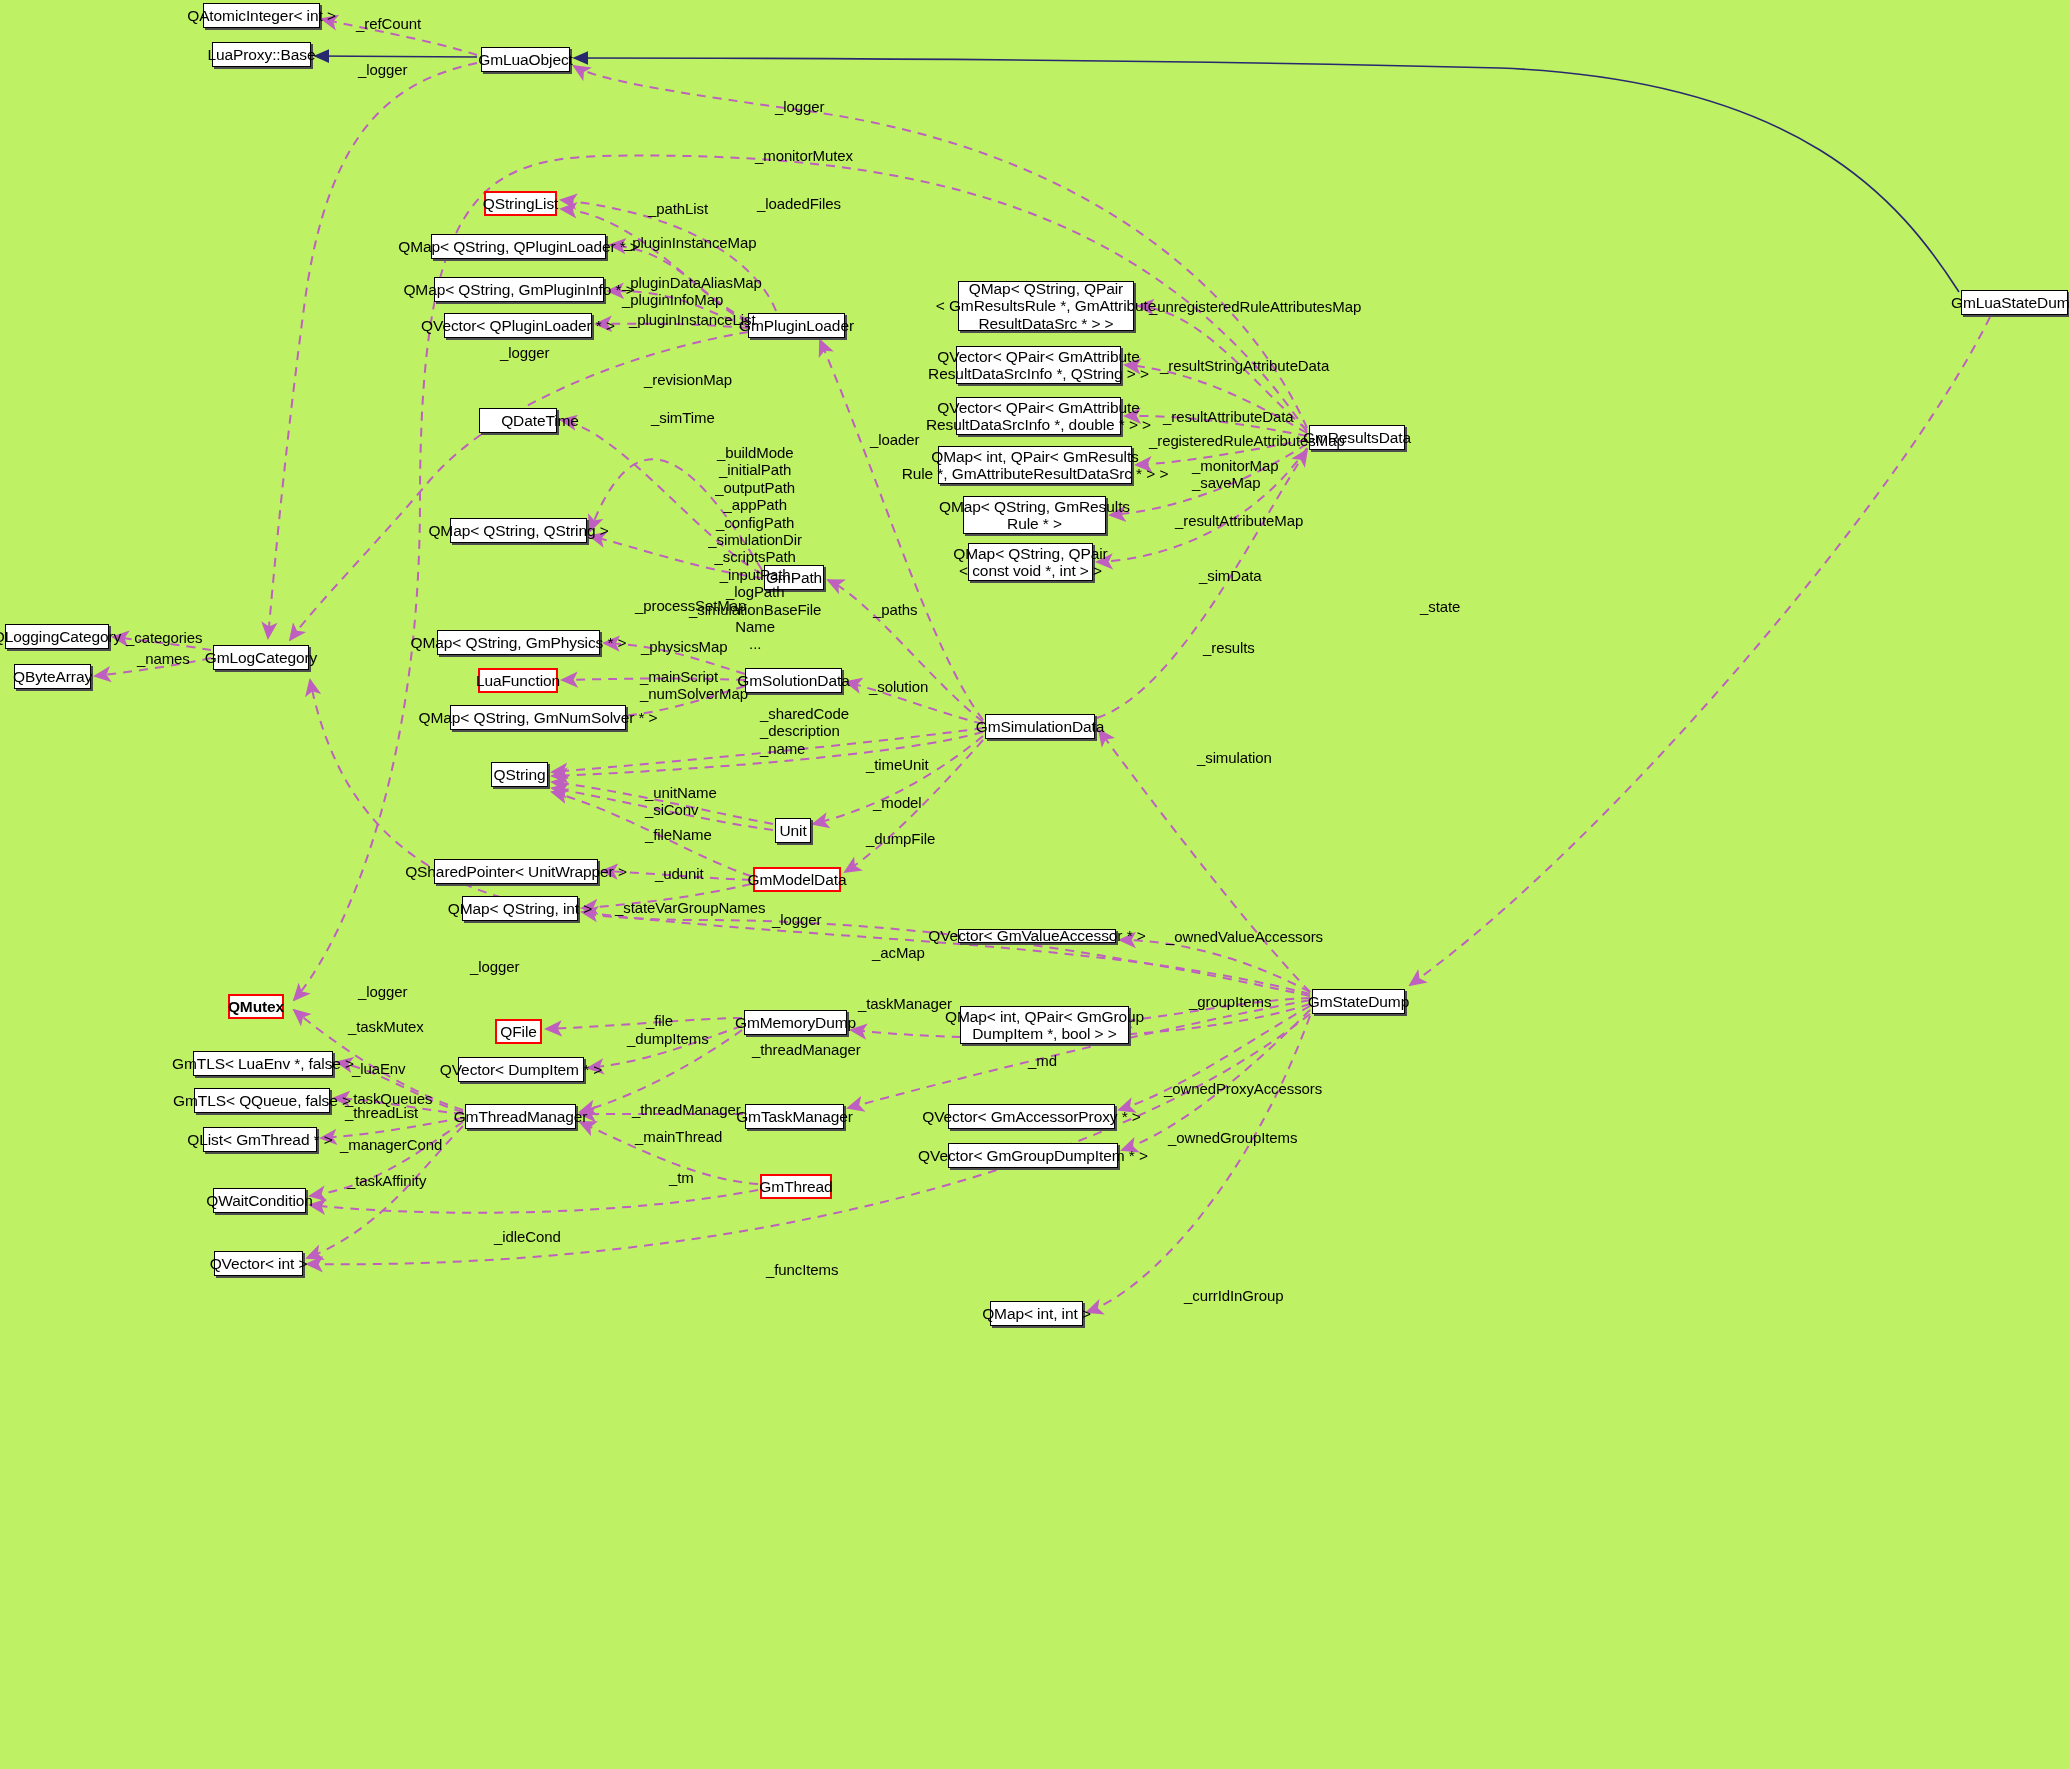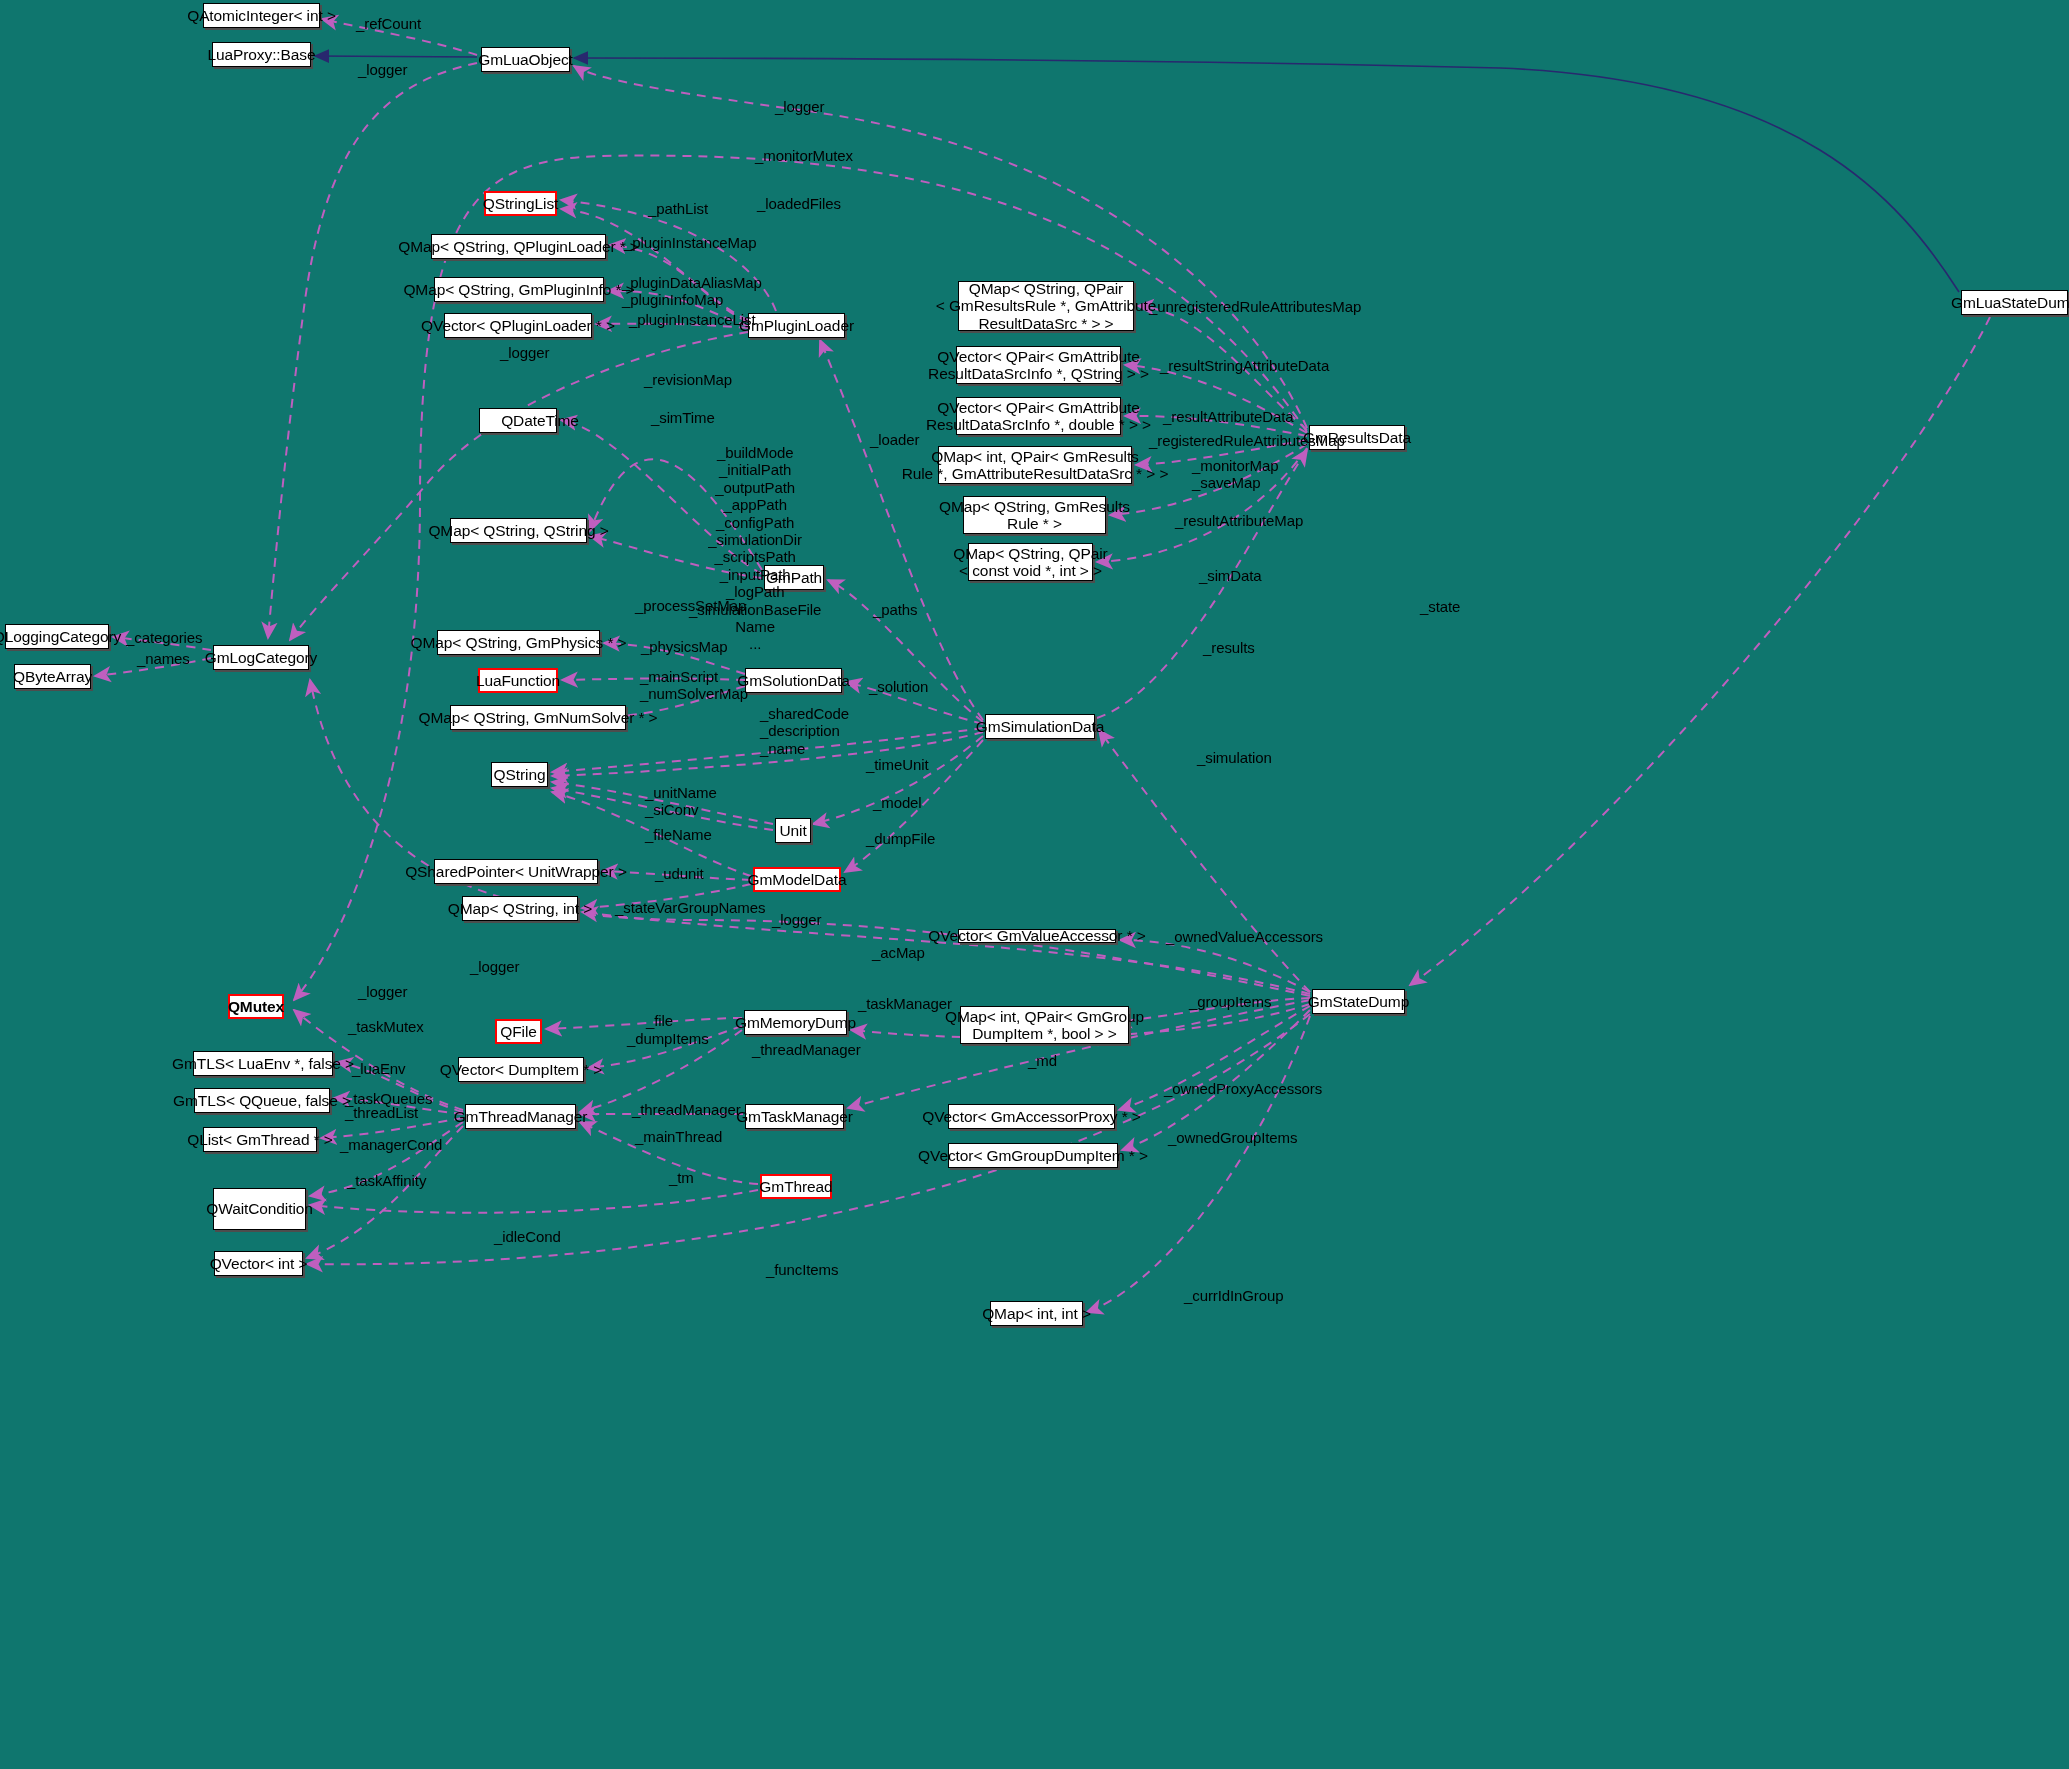--- a/index.html
+++ b/index.html
@@ -4,21 +4,21 @@
 <title>Collaboration Diagram</title>
 <style>
   html, body {
     margin: 0; padding: 0;
     background: #ffffff;
   }
   #canvas {
     position: relative;
     width: 2069px;
     height: 1769px;
-    background: #0f766e;
+    background: #bef264;
     font-family: "Liberation Sans", sans-serif;
     overflow: hidden;
   }
   #edges {
     position: absolute;
     left: 0; top: 0;
     width: 2069px; height: 1769px;
     pointer-events: none;
   }
   .node {
@@ -180,21 +180,21 @@
 DumpItem *, bool &gt; &gt;</div>
       <div class="node" style="left: 193px; top: 1051px; width: 140px; height: 25px;">GmTLS&lt; LuaEnv *, false &gt;</div>
       <div class="node" style="left: 458px; top: 1057px; width: 126px; height: 25px;">QVector&lt; DumpItem * &gt;</div>
       <div class="node" style="left: 194px; top: 1088px; width: 136px; height: 25px;">GmTLS&lt; QQueue, false &gt;</div>
       <div class="node" style="left: 465px; top: 1104px; width: 111px; height: 25px;">GmThreadManager</div>
       <div class="node" style="left: 745px; top: 1104px; width: 99px; height: 25px;">GmTaskManager</div>
       <div class="node" style="left: 948px; top: 1104px; width: 167px; height: 25px;">QVector&lt; GmAccessorProxy * &gt;</div>
       <div class="node" style="left: 203px; top: 1127px; width: 114px; height: 25px;">QList&lt; GmThread * &gt;</div>
       <div class="node" style="left: 948px; top: 1143px; width: 170px; height: 25px;">QVector&lt; GmGroupDumpItem * &gt;</div>
       <div class="node red" style="left: 760px; top: 1174px; width: 72px; height: 25px;">GmThread</div>
-      <div class="node" style="left: 213px; top: 1188px; width: 93px; height: 42px;">QWaitCondition</div>
+      <div class="node" style="left: 213px; top: 1188px; width: 93px; height: 25px;">QWaitCondition</div>
       <div class="node" style="left: 214px; top: 1251px; width: 89px; height: 25px;">QVector&lt; int &gt;</div>
       <div class="node" style="left: 990px; top: 1301px; width: 93px; height: 25px;">QMap&lt; int, int &gt;</div>
     </div>
   <div id="label-layer">
       <div class="elabel" style="left: 356px; top: 15px;">_refCount</div>
       <div class="elabel" style="left: 358px; top: 61px;">_logger</div>
       <div class="elabel" style="left: 775px; top: 98px;">_logger</div>
       <div class="elabel" style="left: 755px; top: 147px;">_monitorMutex</div>
       <div class="elabel" style="left: 757px; top: 195px;">_loadedFiles</div>
       <div class="elabel" style="left: 648px; top: 200px;">_pathList</div>

